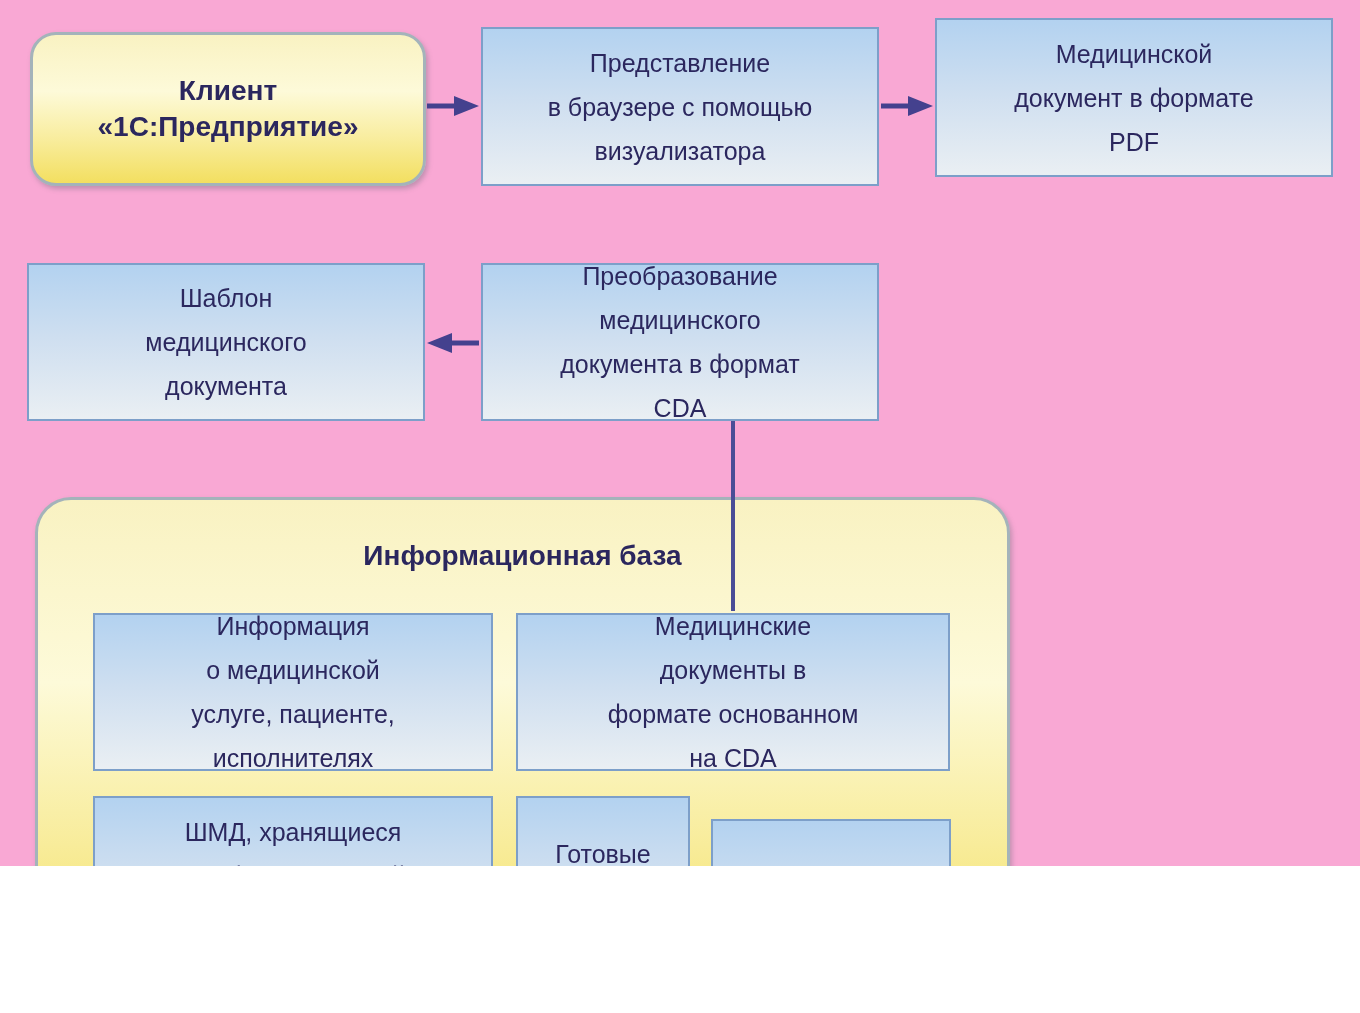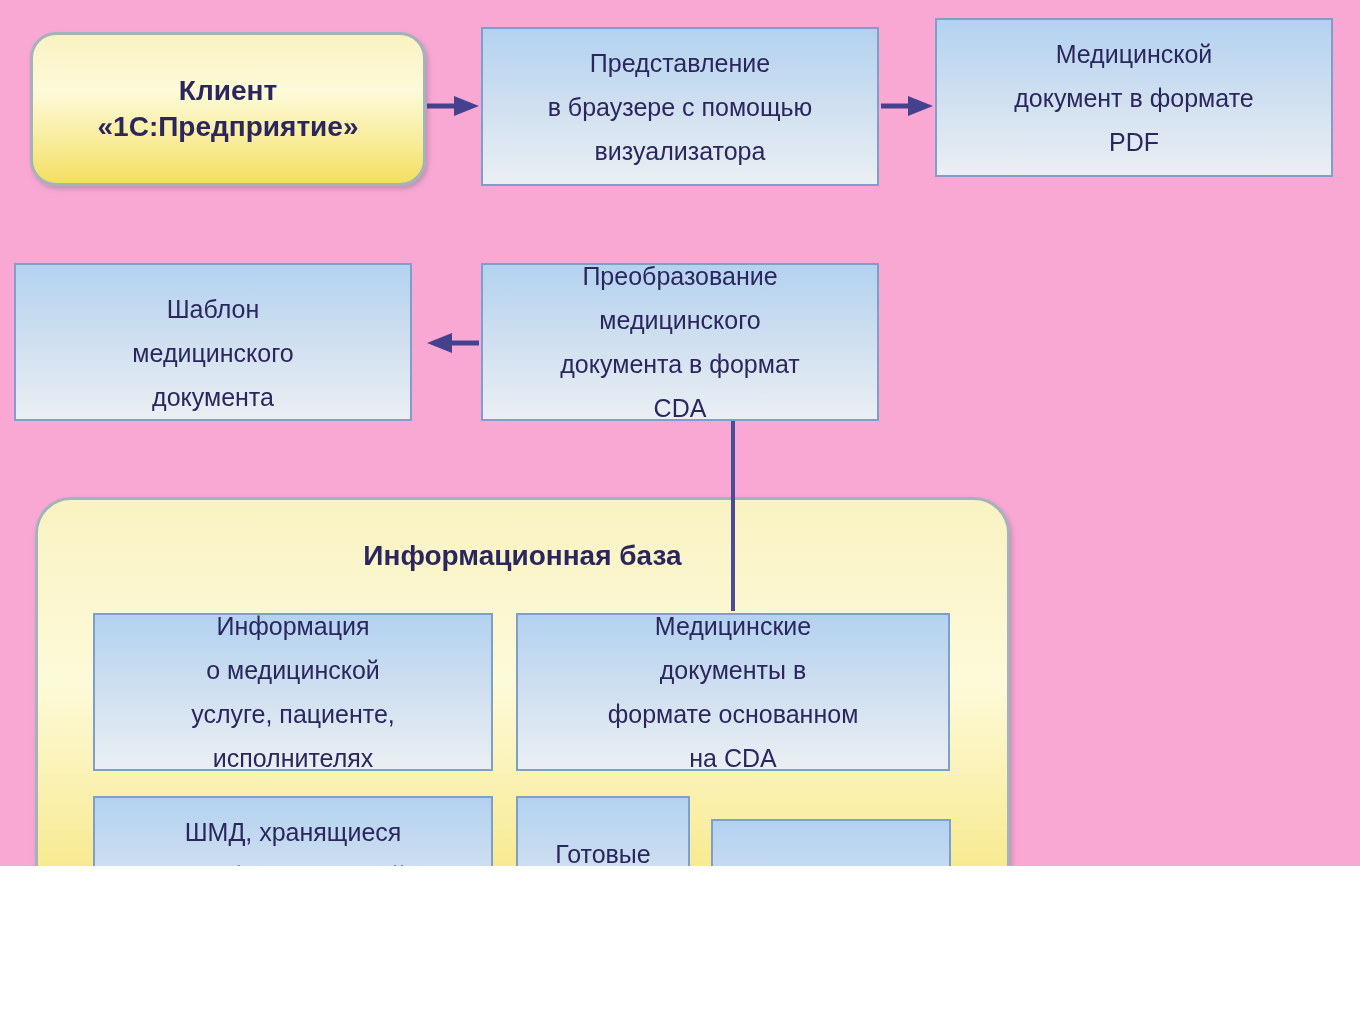--- a/index.html
+++ b/index.html
@@ -37,21 +37,21 @@
     border: 3px solid #a4b3ba;
     box-shadow: 2px 3px 5px rgba(90, 100, 110, 0.35);
   }
   .client {
     left: 30px; top: 32px; width: 396px; height: 154px;
     border-radius: 26px;
   }
   .client .label { font-weight: bold; font-size: 28px; line-height: 36px; }
   .browser-view { left: 481px; top: 27px; width: 398px; height: 159px; }
   .pdf-doc     { left: 935px; top: 18px; width: 398px; height: 159px; }
-  .template    { left: 14px;  top: 263px; width: 398px; height: 158px; align-items: flex-end; }
+  .template    { left: 27px;  top: 263px; width: 398px; height: 158px; }
   .convert     { left: 481px; top: 263px; width: 398px; height: 158px; }
 
   .infobase {
     position: absolute;
     left: 35px; top: 497px; width: 975px; height: 486px;
     border-radius: 36px;
     text-decoration: underline;
   }
   .infobase-title {
     position: absolute;

